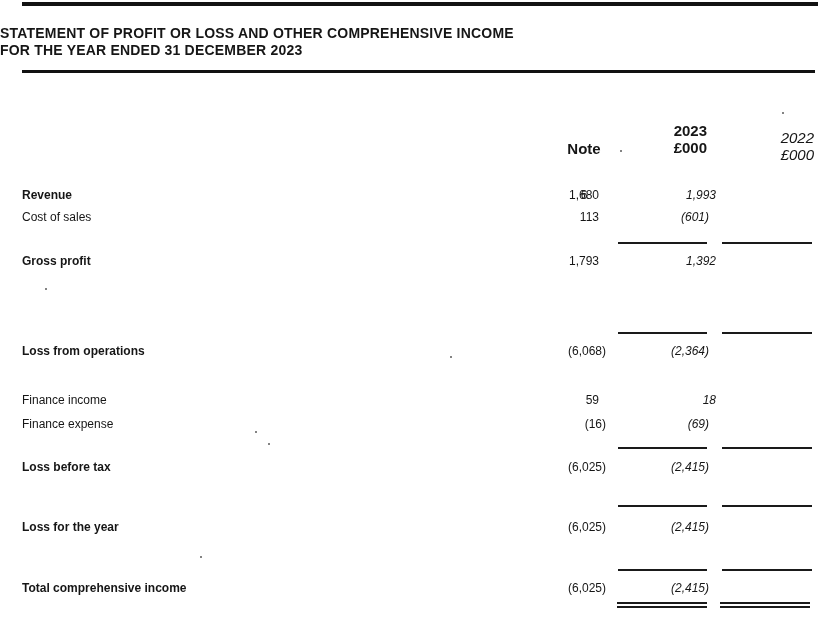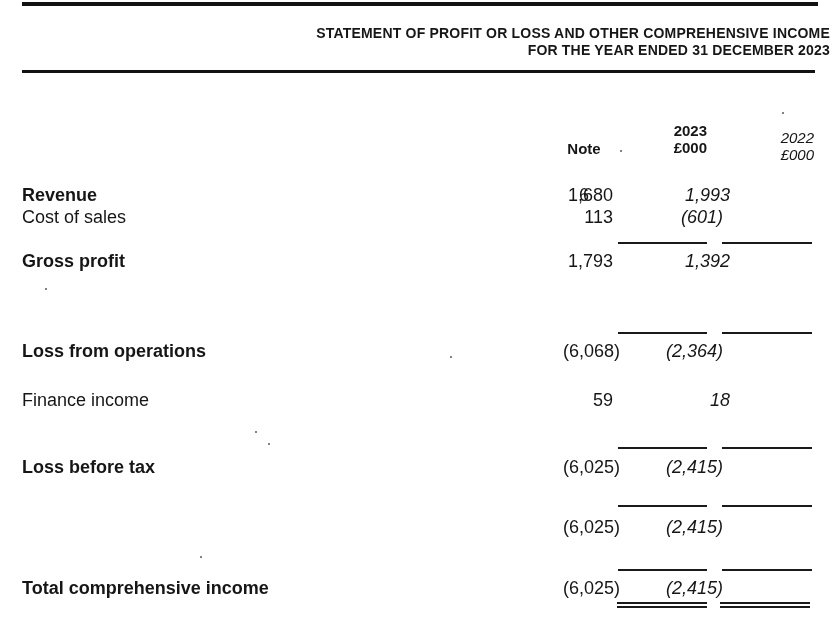--- a/index.html
+++ b/index.html
@@ -7,32 +7,32 @@
     position:relative;
     width:830px;height:619px;
     background:#ffffff;
     font-family:"Liberation Sans","DejaVu Sans",sans-serif;
     color:#161616;
     overflow:hidden;
   }
   .rule{position:absolute;background:#121212;}
   .title-line{
     position:absolute;left:0;width:830px;
-    text-align:right;font-weight:bold;font-size:14px;line-height:16px;
+    text-align:left;font-weight:bold;font-size:14px;line-height:16px;
     letter-spacing:0.2px;white-space:nowrap;
   }
   .hdr{position:absolute;font-size:15px;line-height:17px;white-space:nowrap;}
   .hdr-bold{font-weight:bold;}
   .hdr-italic{font-style:italic;}
   .col-note-h{left:562px;width:44px;text-align:center;font-weight:bold;}
   .col23-h{text-align:right;right:123px;}
   .col22-h{text-align:right;right:16px;margin-top:8px;}
   .row{
     position:absolute;left:0;width:722px;height:18px;
-    font-size:18px;line-height:18px;padding-left:14px;
+    font-size:12px;line-height:18px;
   }
   .row .label{position:absolute;left:22px;white-space:nowrap;}
   .row.bold .label{font-weight:bold;}
   .note-cell{position:absolute;left:562px;width:44px;text-align:center;}
   .v23{position:absolute;right:116px;text-align:right;font-weight:normal;white-space:nowrap;}
   .v23.np{right:123px;}
   .v22{position:absolute;right:13px;text-align:right;font-style:italic;white-space:nowrap;}
   .v22.np{right:6px;}
   .seg{position:absolute;height:2px;background:#1a1a1a;}
   .seg23{left:618px;width:89px;}
@@ -86,34 +86,40 @@
     <span class="v23">(6,068)</span>
     <span class="v22">(2,364)</span>
   </div>
 
   <div class="row" style="top:391px;">
     <span class="label">Finance income</span>
     <span class="v23 np">59</span>
     <span class="v22 np">18</span>
   </div>
 
+  <div class="row" style="top:415px;">
+    <span class="label">Finance expense</span>
+    <span class="v23">(16)</span>
+    <span class="v22">(69)</span>
+  </div>
 
   <div class="seg seg23" style="top:447px;"></div>
   <div class="seg seg22" style="top:447px;"></div>
 
   <div class="row bold" style="top:458px;">
     <span class="label">Loss before tax</span>
     <span class="v23">(6,025)</span>
     <span class="v22">(2,415)</span>
   </div>
 
   <div class="seg seg23" style="top:505px;"></div>
   <div class="seg seg22" style="top:505px;"></div>
 
   <div class="row bold" style="top:518px;">
+    <span class="label">Loss for the year</span>
     <span class="v23">(6,025)</span>
     <span class="v22">(2,415)</span>
   </div>
 
   <div class="seg seg23" style="top:569px;"></div>
   <div class="seg seg22" style="top:569px;"></div>
 
   <div class="row bold" style="top:579px;">
     <span class="label">Total comprehensive income</span>
     <span class="v23">(6,025)</span>

